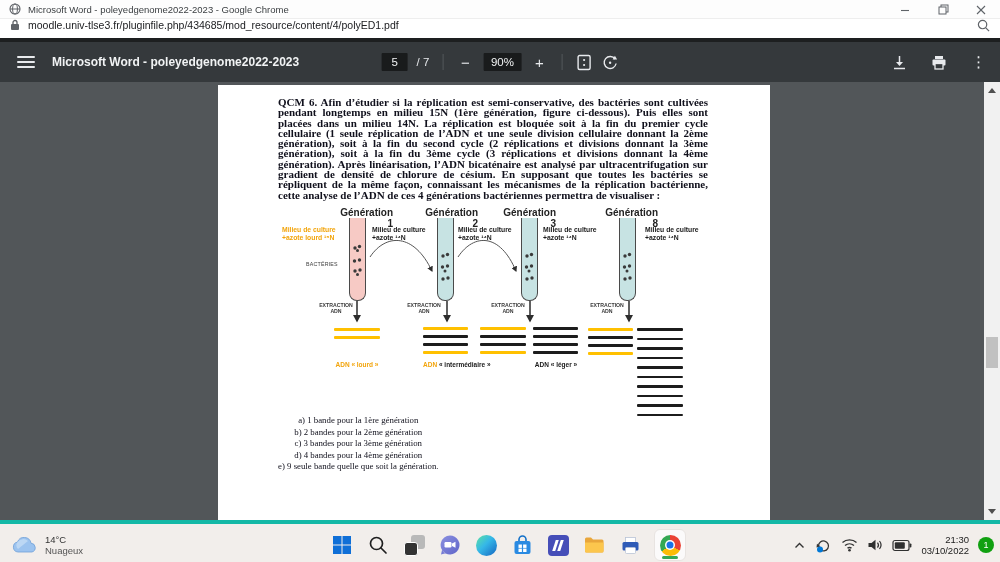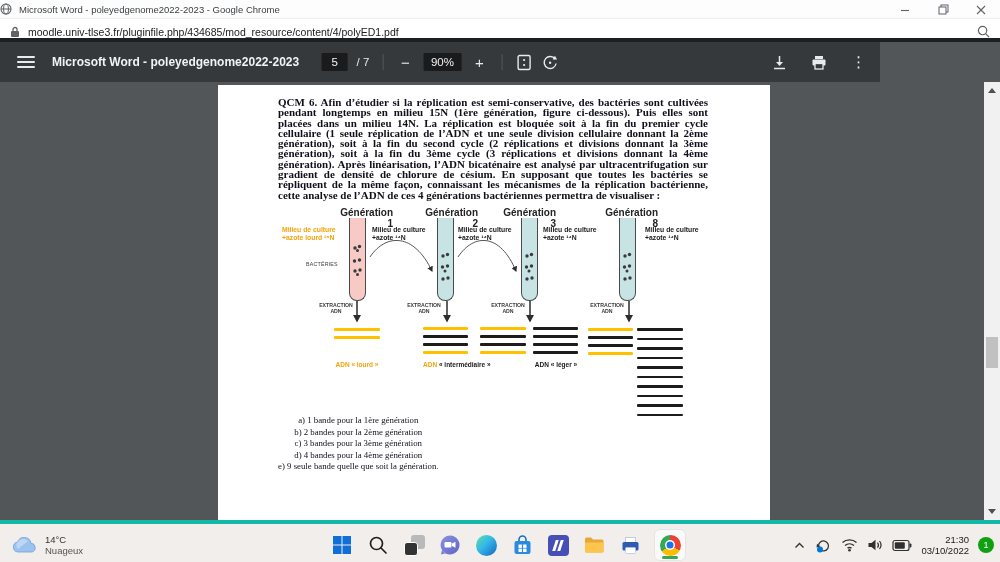--- a/index.html
+++ b/index.html
@@ -1,33 +1,33 @@
 <!DOCTYPE html>
 <html><head>
 <meta charset="utf-8">
 <style>
   * { margin:0; padding:0; box-sizing:border-box; }
   html,body { width:1000px; height:562px; }
   body { position:relative; overflow:hidden; background:#525659; font-family:"Liberation Sans",sans-serif; }
   .abs { position:absolute; }
 
   
-  .titlebar { left:0; top:0; width:1000px; height:19px; background:#fdfdfd; display:flex; align-items:center; border-bottom:1px solid #eee; }
+  .titlebar { left:0; top:0; width:1000px; height:19px; background:#fdfdfd; display:flex; align-items:center; padding-left:9px; border-bottom:1px solid #eee; }
   .titlebar .ttl { font-size:9.5px; color:#3c4043; margin-left:7px; }
   .win-controls { position:absolute; right:0; top:0; height:19px; display:flex; }
   .win-btn { width:38px; height:19px; display:flex; align-items:center; justify-content:center; color:#5f6368; }
 
   
-  .urlbar { left:0; top:19px; width:1000px; height:19px; background:#ffffff; display:flex; align-items:flex-end; padding:0 10px; }
+  .urlbar { left:0; top:19px; width:1000px; height:19px; background:#ffffff; display:flex; align-items:flex-start; padding:0 10px; }
   .url-text { font-size:10.5px; color:#202124; margin-left:8px; flex:1; }
 
   .dark-strip { left:0; top:38px; width:1000px; height:4px; background:#1d1f20; }
 
   
-  .pdf-toolbar { left:0; top:42px; width:880px; height:40px; background:#35393c; }
+  .pdf-toolbar { left:0; top:42px; width:1000px; height:40px; background:#35393c; }
   .hamburger { position:absolute; left:17px; top:14px; width:18px; height:12px; display:flex; flex-direction:column; justify-content:space-between; cursor:pointer; }
   .hamburger span { display:block; height:2px; background:#e8eaed; border-radius:1px; }
   .doc-title { position:absolute; left:52px; top:0; height:40px; line-height:40px; color:#f1f3f4; font-size:12px; font-weight:700; }
   .tb-center { position:absolute; left:50%; top:0; transform:translateX(-50%); height:40px; display:flex; align-items:center; gap:9px; color:#e8eaed; font-size:11.5px; }
   .tb-box { background:#191b1c; height:18px; display:flex; align-items:center; justify-content:center; color:#f1f3f4; border-radius:1px; }
   .page-box { width:26px; }
   .zoom-box { width:38px; }
   .vsep { width:1px; height:16px; background:#54585b; margin:0 4px; }
   .tb-btn { color:#e8eaed; font-size:15px; cursor:pointer; background:none; border:none; width:18px; text-align:center; }
   .tb-right { position:absolute; right:14px; top:0; height:40px; display:flex; align-items:center; gap:24px; }

